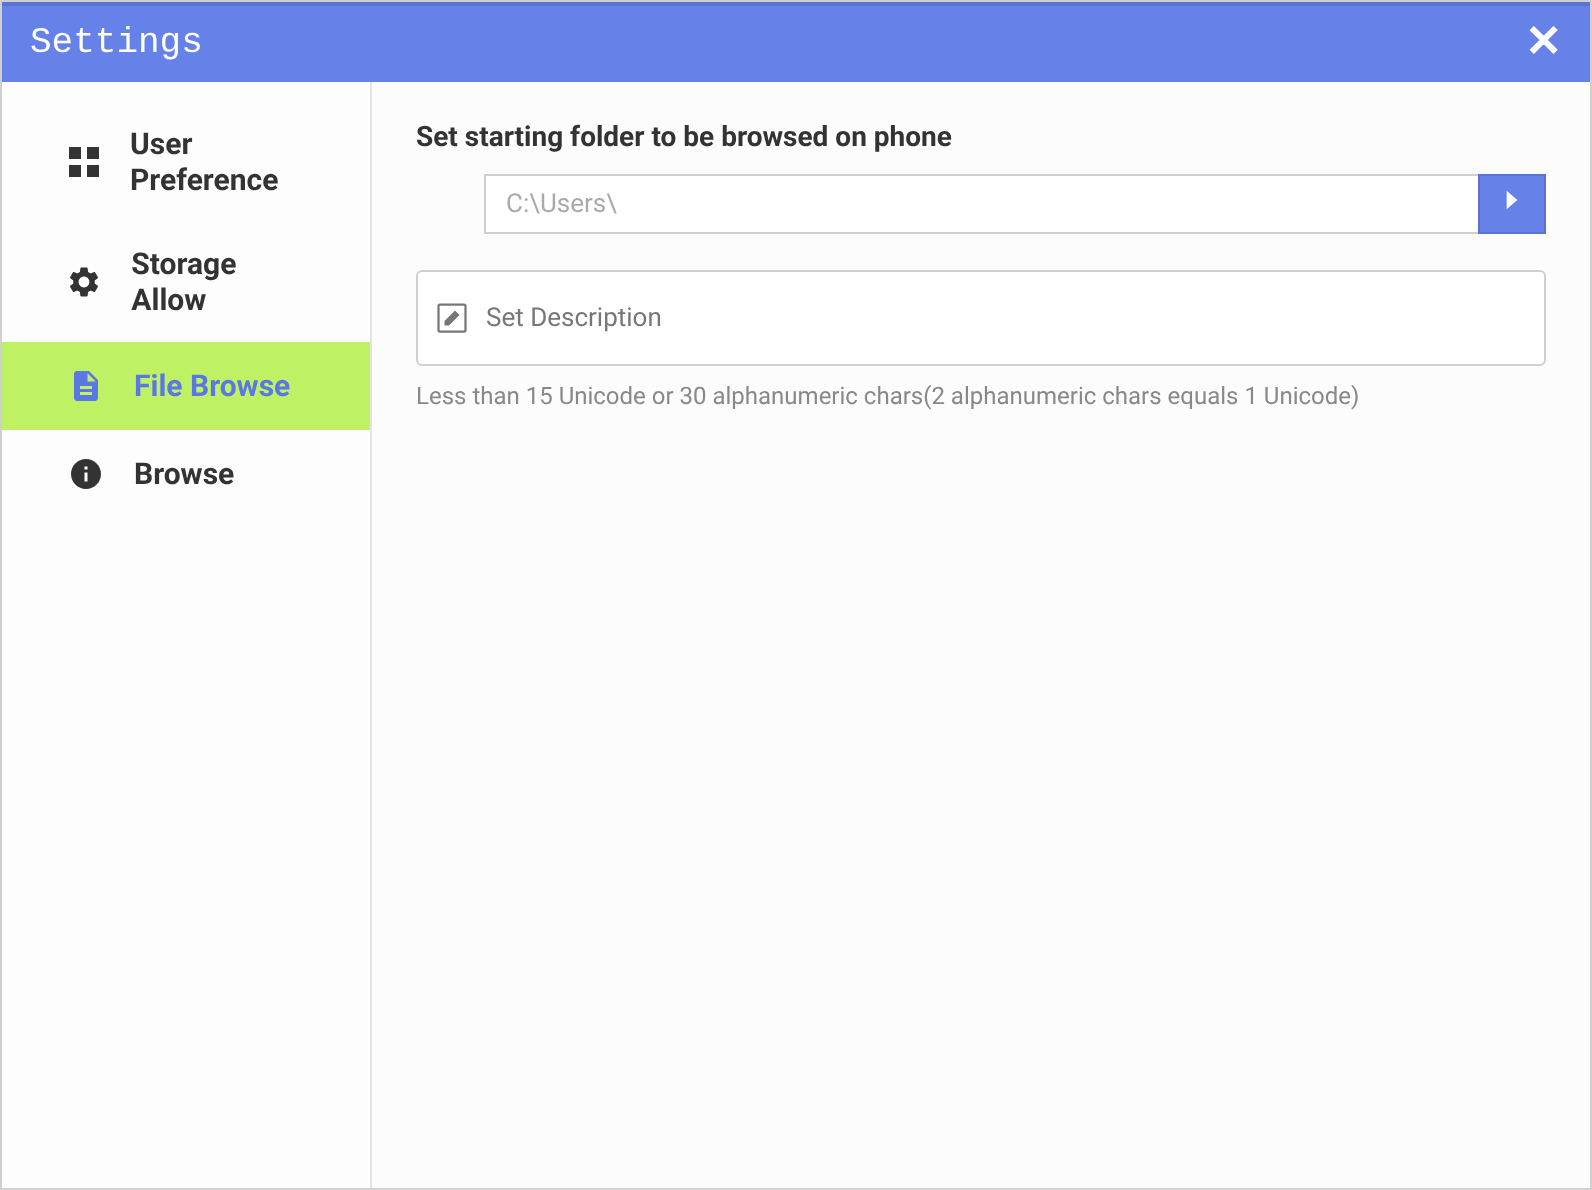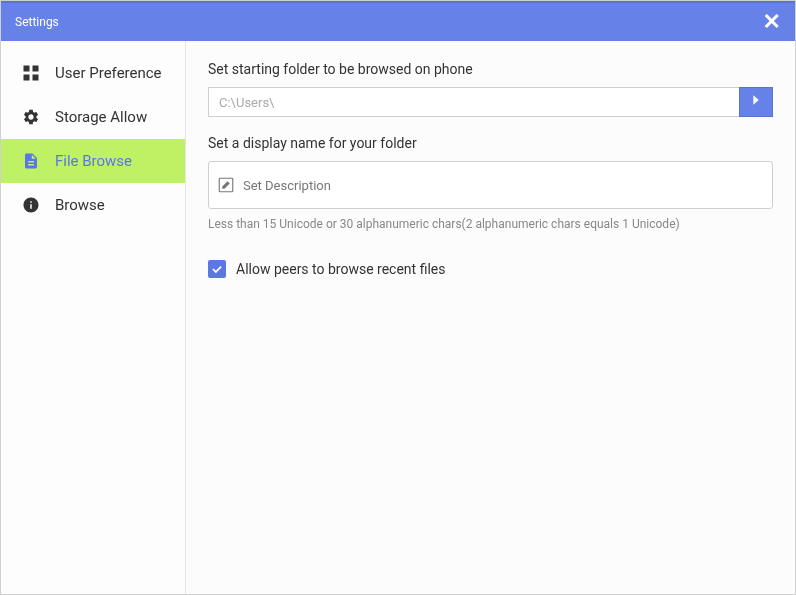--- a/index.html
+++ b/index.html
@@ -25,22 +25,23 @@
       background: #6682e8;
       color: #fff;
       height: 40px;
       display: flex;
       align-items: center;
       padding: 0 14px;
       justify-content: space-between;
       border-top: 2px solid #5a73d0;
     }
     .titlebar .title {
-      font-size: 12px;
+      font-size: 18px;
       font-weight: 400;
+      font-family: Liberation Mono, monospace;
     }
     .titlebar .close {
       font-size: 22px;
       cursor: pointer;
       line-height: 1;
       font-weight: bold;
     }
     .body {
       flex: 1;
       display: flex;
@@ -49,24 +50,25 @@
     .sidebar {
       width: 185px;
       border-right: 1px solid #e4e4e4;
       padding-top: 10px;
       background: #fdfdfd;
     }
     .sidebar-item {
       display: flex;
       align-items: center;
       gap: 14px;
-      padding: 12px 20px;
+      padding: 12px 32px;
       font-size: 15px;
       color: #333;
       cursor: pointer;
+      font-weight: bold;
     }
     .sidebar-item.active {
       background: #bef264;
       color: #5b77e4;
     }
     .sidebar-item .icon {
       width: 20px;
       height: 20px;
       display: flex;
       align-items: center;
@@ -77,24 +79,26 @@
       height: 18px;
     }
     .content {
       flex: 1;
       padding: 20px 22px;
     }
     .section-label {
       font-size: 14px;
       color: #333;
       margin-bottom: 10px;
+      font-weight: bold;
     }
     .path-row {
       display: flex;
       margin-bottom: 18px;
+      margin-left: 34px;
     }
     .path-input {
       flex: 1;
       border: 1px solid #cfcfcf;
       border-right: none;
       padding: 5px 10px;
       font-size: 13px;
       color: #aaa;
       background: #fff;
       height: 30px;
@@ -227,37 +231,28 @@
         <input class="path-input" type="text" readonly="" value="C:\Users\" style="">
         <div class="browse-btn">
           <span>
             <svg viewBox="0 0 24 24">
                 <path d="M8 5l8 7-8 7z"></path>
               </svg>
           </span>
         </div>
       </div>
 
-      <div class="section-label">Set a display name for your folder</div>
       <div class="desc-input">
         <span class="edit-icon">
           <svg viewBox="0 0 24 24" fill="none" stroke="#777" stroke-width="1.5">
             <rect x="3" y="3" width="18" height="18" rx="1"></rect>
             <path d="M14 7l3 3-7 7H7v-3l7-7z" fill="#777" stroke="none"></path>
           </svg>
         </span>
         <span class="placeholder">Set Description</span>
       </div>
 
       <div class="hint">Less than 15 Unicode or 30 alphanumeric chars(2 alphanumeric chars equals 1 Unicode)</div>
 
-      <div class="checkbox-row">
-        <div class="checkbox">
-          <svg viewBox="0 0 24 24">
-              <polyline points="5 12 10 17 19 8"></polyline>
-            </svg>
-        </div>
-        <span class="checkbox-label">Allow peers to browse recent files</span>
-      </div>
 
     </div>
   </div>
 </div>
 
 </body></html>

